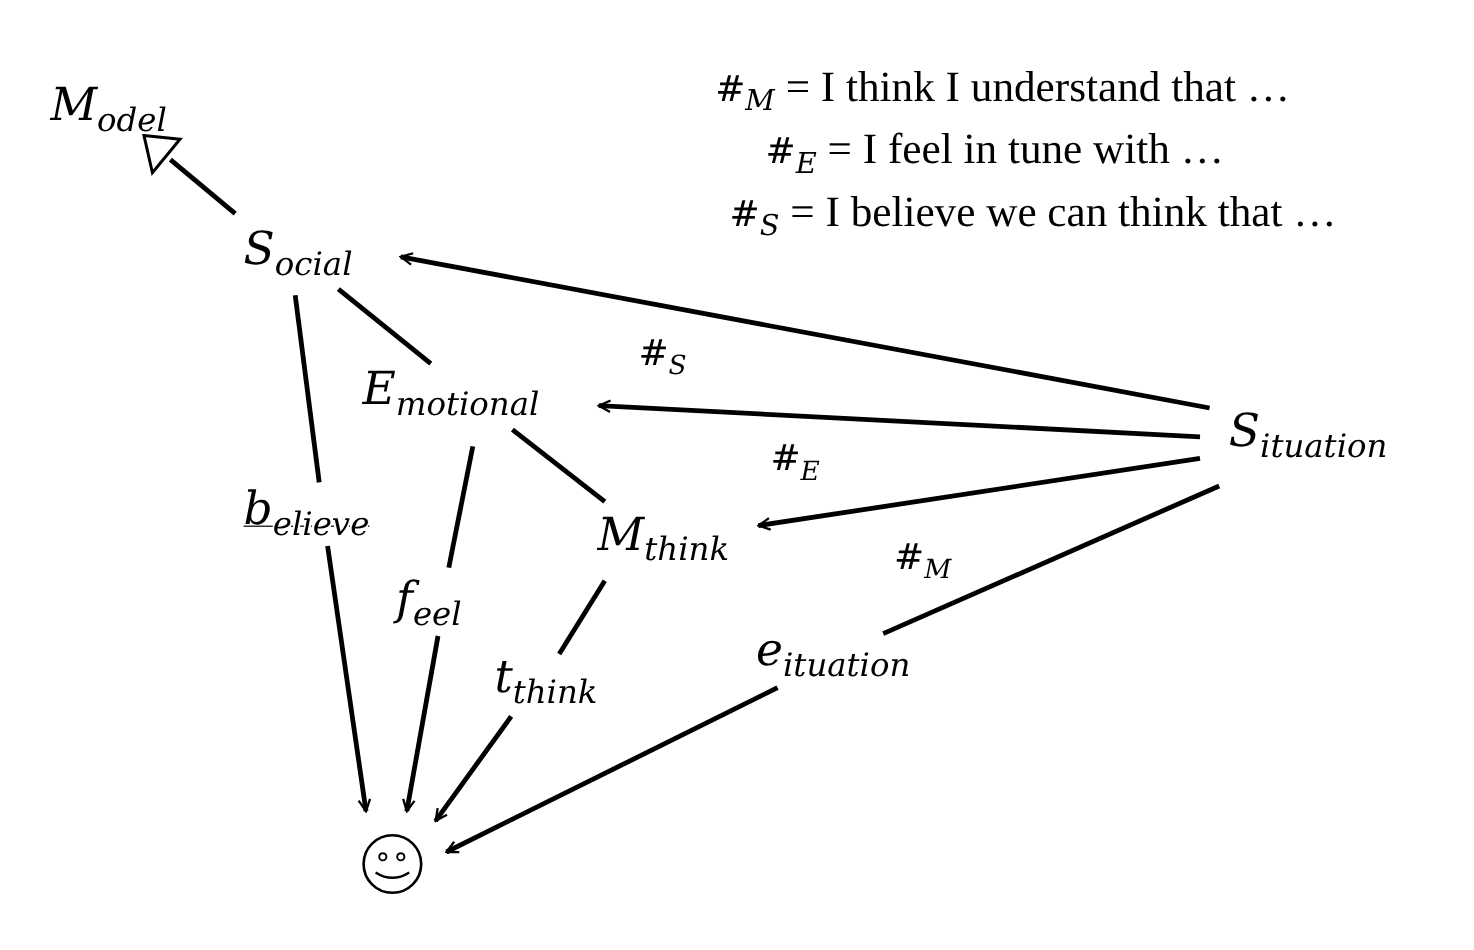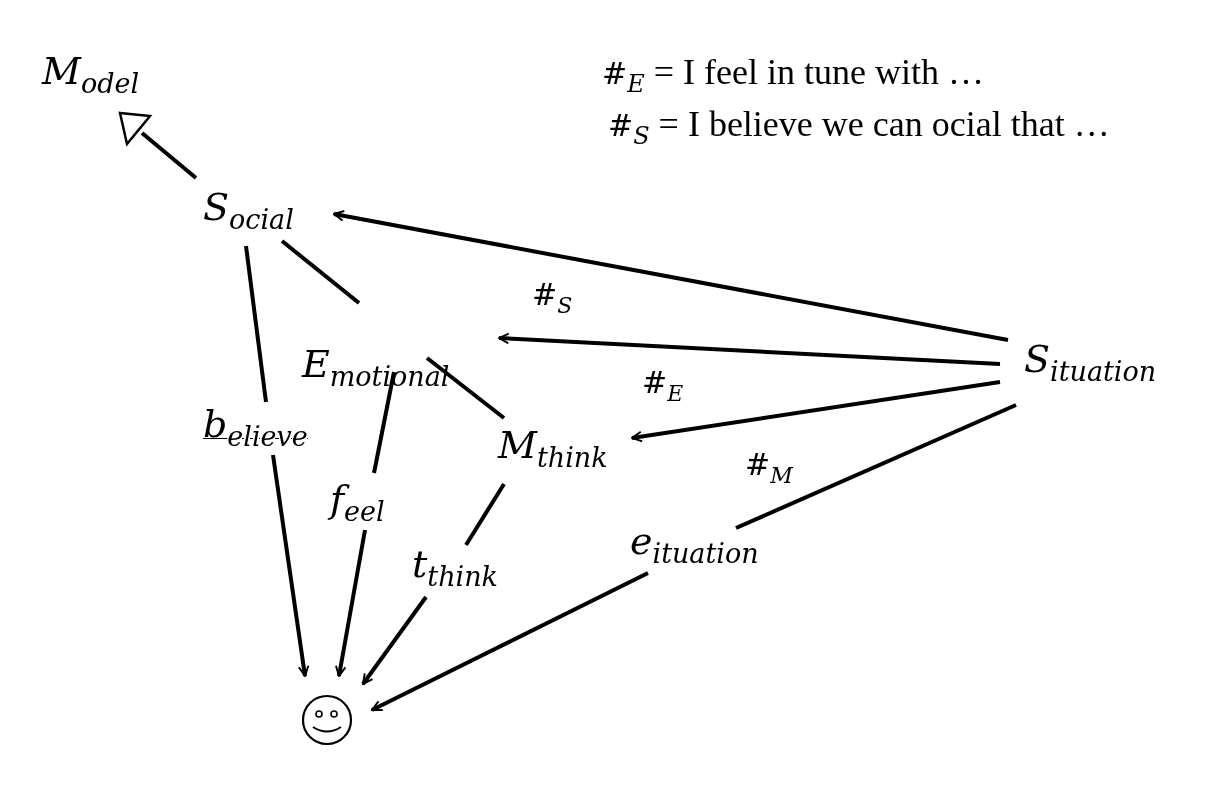--- a/index.html
+++ b/index.html
@@ -52,40 +52,41 @@
   <line x1="426" y1="597" x2="363" y2="684" stroke="#000" stroke-width="4" marker-end="url(#arrow-open)"></line>
 
   <g>
     <circle cx="327" cy="720" r="24" fill="#fff" stroke="#000" stroke-width="2.2"></circle>
     <circle cx="319" cy="714" r="3" fill="none" stroke="#000" stroke-width="1.6"></circle>
     <circle cx="334" cy="714" r="3" fill="none" stroke="#000" stroke-width="1.6"></circle>
     <path d="M313,727 Q327,736 341,727" fill="none" stroke="#000" stroke-width="2"></path>
   </g>
 </svg>
 
-<div class="lbl" style="left:42px; top:52px;"><span class="main">M</span><span class="sub">odel</span></div>
+<div class="lbl" style="left:42px; top:68px;"><span class="main">M</span><span class="sub">odel</span></div>
 
 <div class="lbl" style="left:203px; top:188px;font-style:italic;"><span class="main">S</span><span class="sub">ocial</span></div>
 
-<div class="lbl" style="left:302px; top:305px;margin-top:40px;"><span class="main">E</span><span class="sub">motional</span></div>
+<div class="lbl" style="left:302px; top:305px;"><span class="main">E</span><span class="sub">motional</span></div>
 
 <div class="lbl" style="left:498px; top:426px;"><span class="main">M</span><span class="sub">think</span></div>
 
 <div class="lbl" style="left:1024px; top:340px;"><span class="main">S</span><span class="sub">ituation</span></div>
 
 <div class="lbl" style="left:203px; top:405px;text-decoration:underline;"><span class="main">b</span><span class="sub">elieve</span></div>
 
 <div class="lbl" style="left:330px; top:480px;font-style:italic;"><span class="main">f</span><span class="sub">eel</span></div>
 
 <div class="lbl" style="left:412px; top:545px;"><span class="main">t</span><span class="sub">think</span></div>
 
 <div class="lbl" style="left:630px; top:522px;"><span class="main">e</span><span class="sub">ituation</span></div>
 
 <div class="lbl edge-lbl" style="left:532px; top:280px;"><span class="main">#</span><span class="sub">S</span></div>
 
 <div class="lbl edge-lbl" style="left:642px; top:368px;"><span class="main">#</span><span class="sub">E</span></div>
 
 <div class="lbl edge-lbl" style="left:745px; top:450px;"><span class="main">#</span><span class="sub">M</span></div>
 
 <div class="legend">
-  <div class="legend-row" style="padding-left:6px;"><span class="hash">#</span><span class="sub">E</span><span> = I feel in tune with …</span></div>
-  <div class="legend-row" style="padding-left:12px;"><span class="hash">#</span><span class="sub">S</span><span> = I believe we can ocial that …</span></div>
+  <div class="legend-row"><span class="hash">#</span><span class="sub">M</span><span> = I think I understand that …</span></div>
+  <div class="legend-row" style="padding-left:6px;margin-left:36px;"><span class="hash">#</span><span class="sub">E</span><span> = I feel in tune with …</span></div>
+  <div class="legend-row" style="padding-left:12px;"><span class="hash">#</span><span class="sub">S</span><span> = I believe we can think that …</span></div>
 </div>
 
 </body></html>

